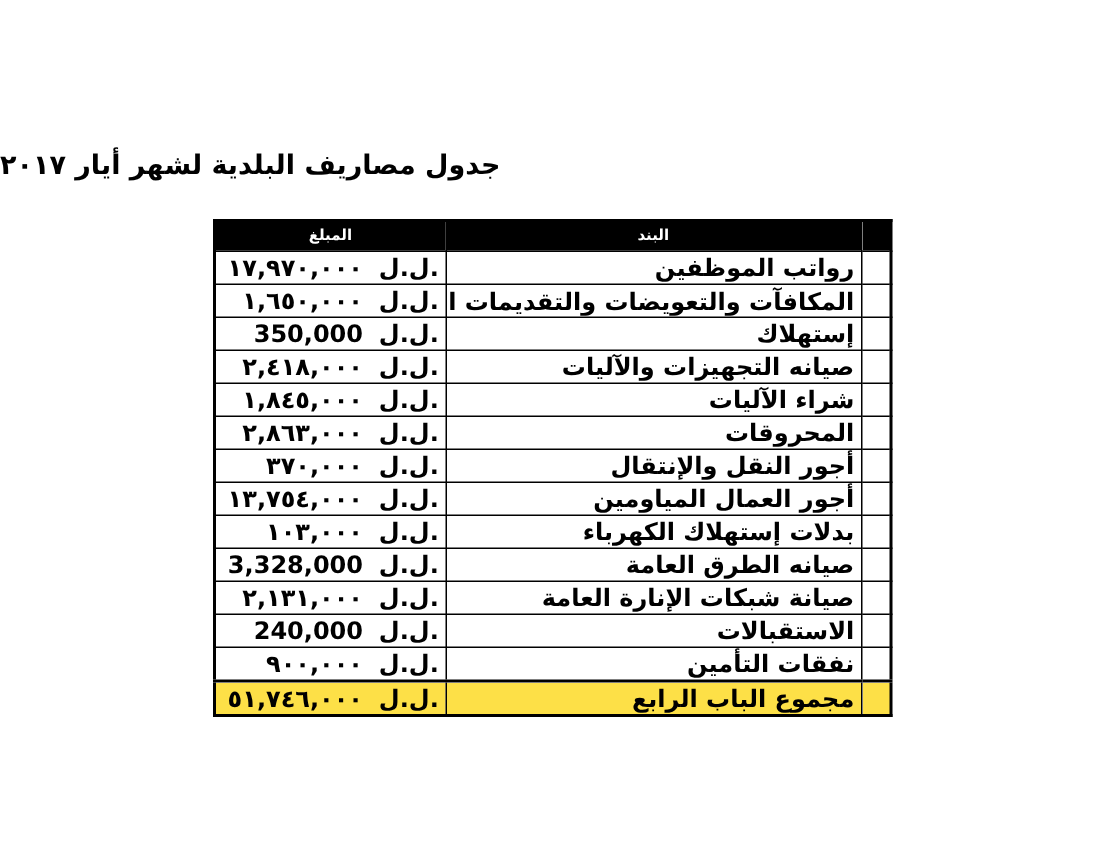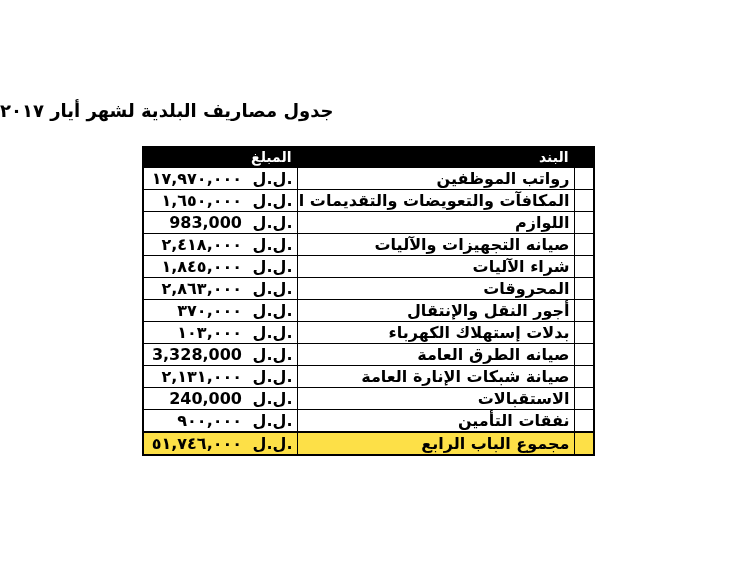--- a/index.html
+++ b/index.html
@@ -46,23 +46,23 @@
     border: 1px solid #000000;
     padding: 0;
     vertical-align: middle;
     overflow: hidden;
   }
   thead tr { height: 20px; }
   thead th {
     background: #000000;
     color: #ffffff;
     border-color: #000000;
-    font-size: 14px;
+    font-size: 10px;
     font-weight: bold;
-    text-align: right;
+    text-align: center;
     padding: 0 5px;
     direction: rtl;
   }
   tr.data-row { height: 21px; }
   td {
     font-size: 16px;
     font-weight: bold;
     height: 21px;
   }
   td.amount-cell {
@@ -124,25 +124,25 @@
       <span class="num">١,٦٥٠,٠٠٠</span>
       <span class="cur">ل.ل.</span>
     </td>
     <td class="item-cell">
       <span>المكافآت والتعويضات والتقديمات المختلفة</span>
     </td>
     <td class="spacer-cell"></td>
   </tr>
         <tr class="data-row">
     <td class="amount-cell">
-      <span class="num">983,000</span>
-      <span class="cur">ل.ل.</span>
-    </td>
-    <td class="item-cell">
-      <span>اللوازم</span>
+      <span class="num">350,000</span>
+      <span class="cur">ل.ل.</span>
+    </td>
+    <td class="item-cell">
+      <span>إستهلاك</span>
     </td>
     <td class="spacer-cell"></td>
   </tr>
         <tr class="data-row">
     <td class="amount-cell">
       <span class="num">٢,٤١٨,٠٠٠</span>
       <span class="cur">ل.ل.</span>
     </td>
     <td class="item-cell">
       <span>صيانه التجهيزات والآليات</span>
@@ -169,20 +169,30 @@
     </td>
     <td class="spacer-cell"></td>
   </tr>
         <tr class="data-row">
     <td class="amount-cell">
       <span class="num">٣٧٠,٠٠٠</span>
       <span class="cur">ل.ل.</span>
     </td>
     <td class="item-cell">
       <span>أجور النقل والإنتقال</span>
+    </td>
+    <td class="spacer-cell"></td>
+  </tr>
+        <tr class="data-row">
+    <td class="amount-cell">
+      <span class="num">١٣,٧٥٤,٠٠٠</span>
+      <span class="cur">ل.ل.</span>
+    </td>
+    <td class="item-cell">
+      <span>أجور العمال المياومين</span>
     </td>
     <td class="spacer-cell"></td>
   </tr>
         <tr class="data-row">
     <td class="amount-cell">
       <span class="num">١٠٣,٠٠٠</span>
       <span class="cur">ل.ل.</span>
     </td>
     <td class="item-cell">
       <span>بدلات إستهلاك الكهرباء</span>

